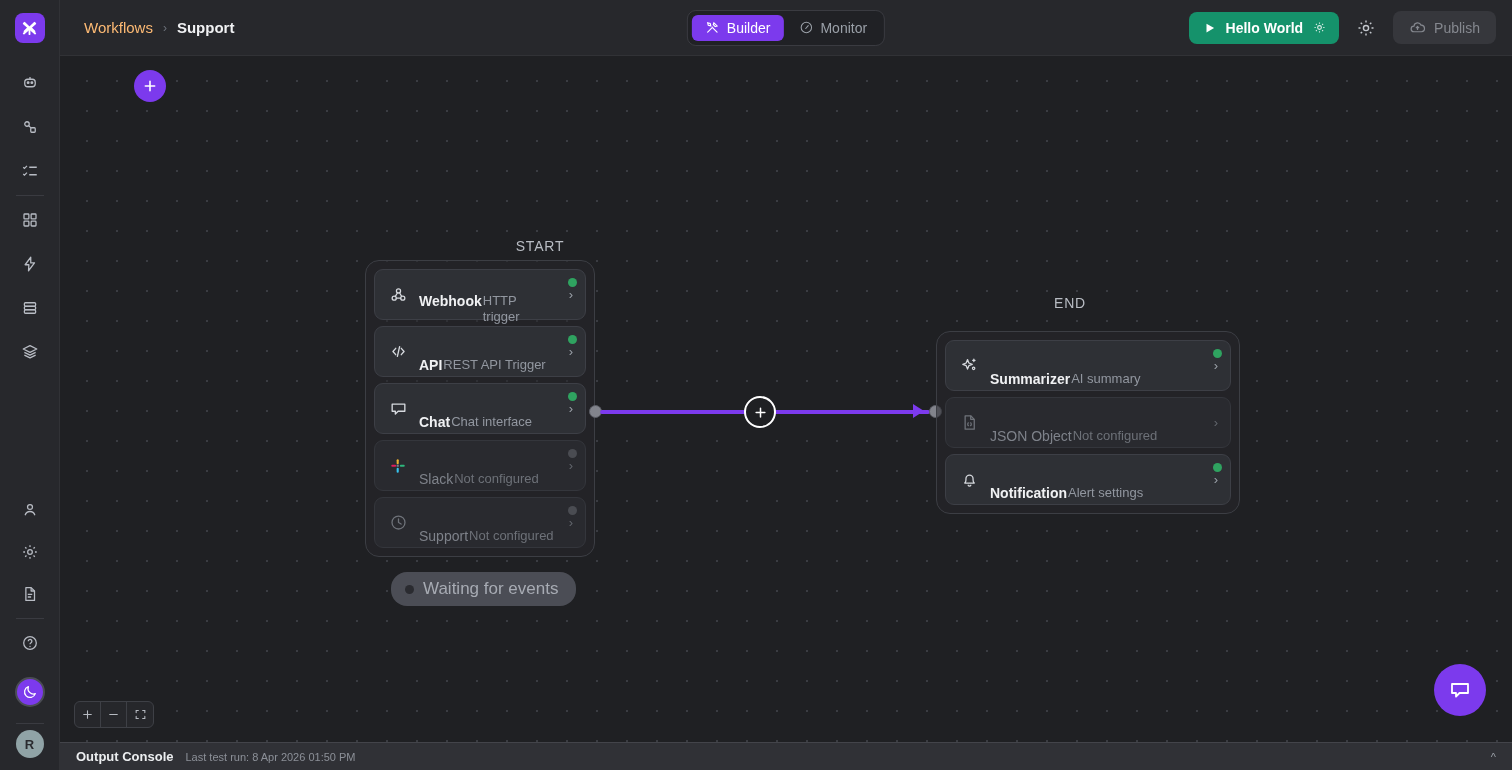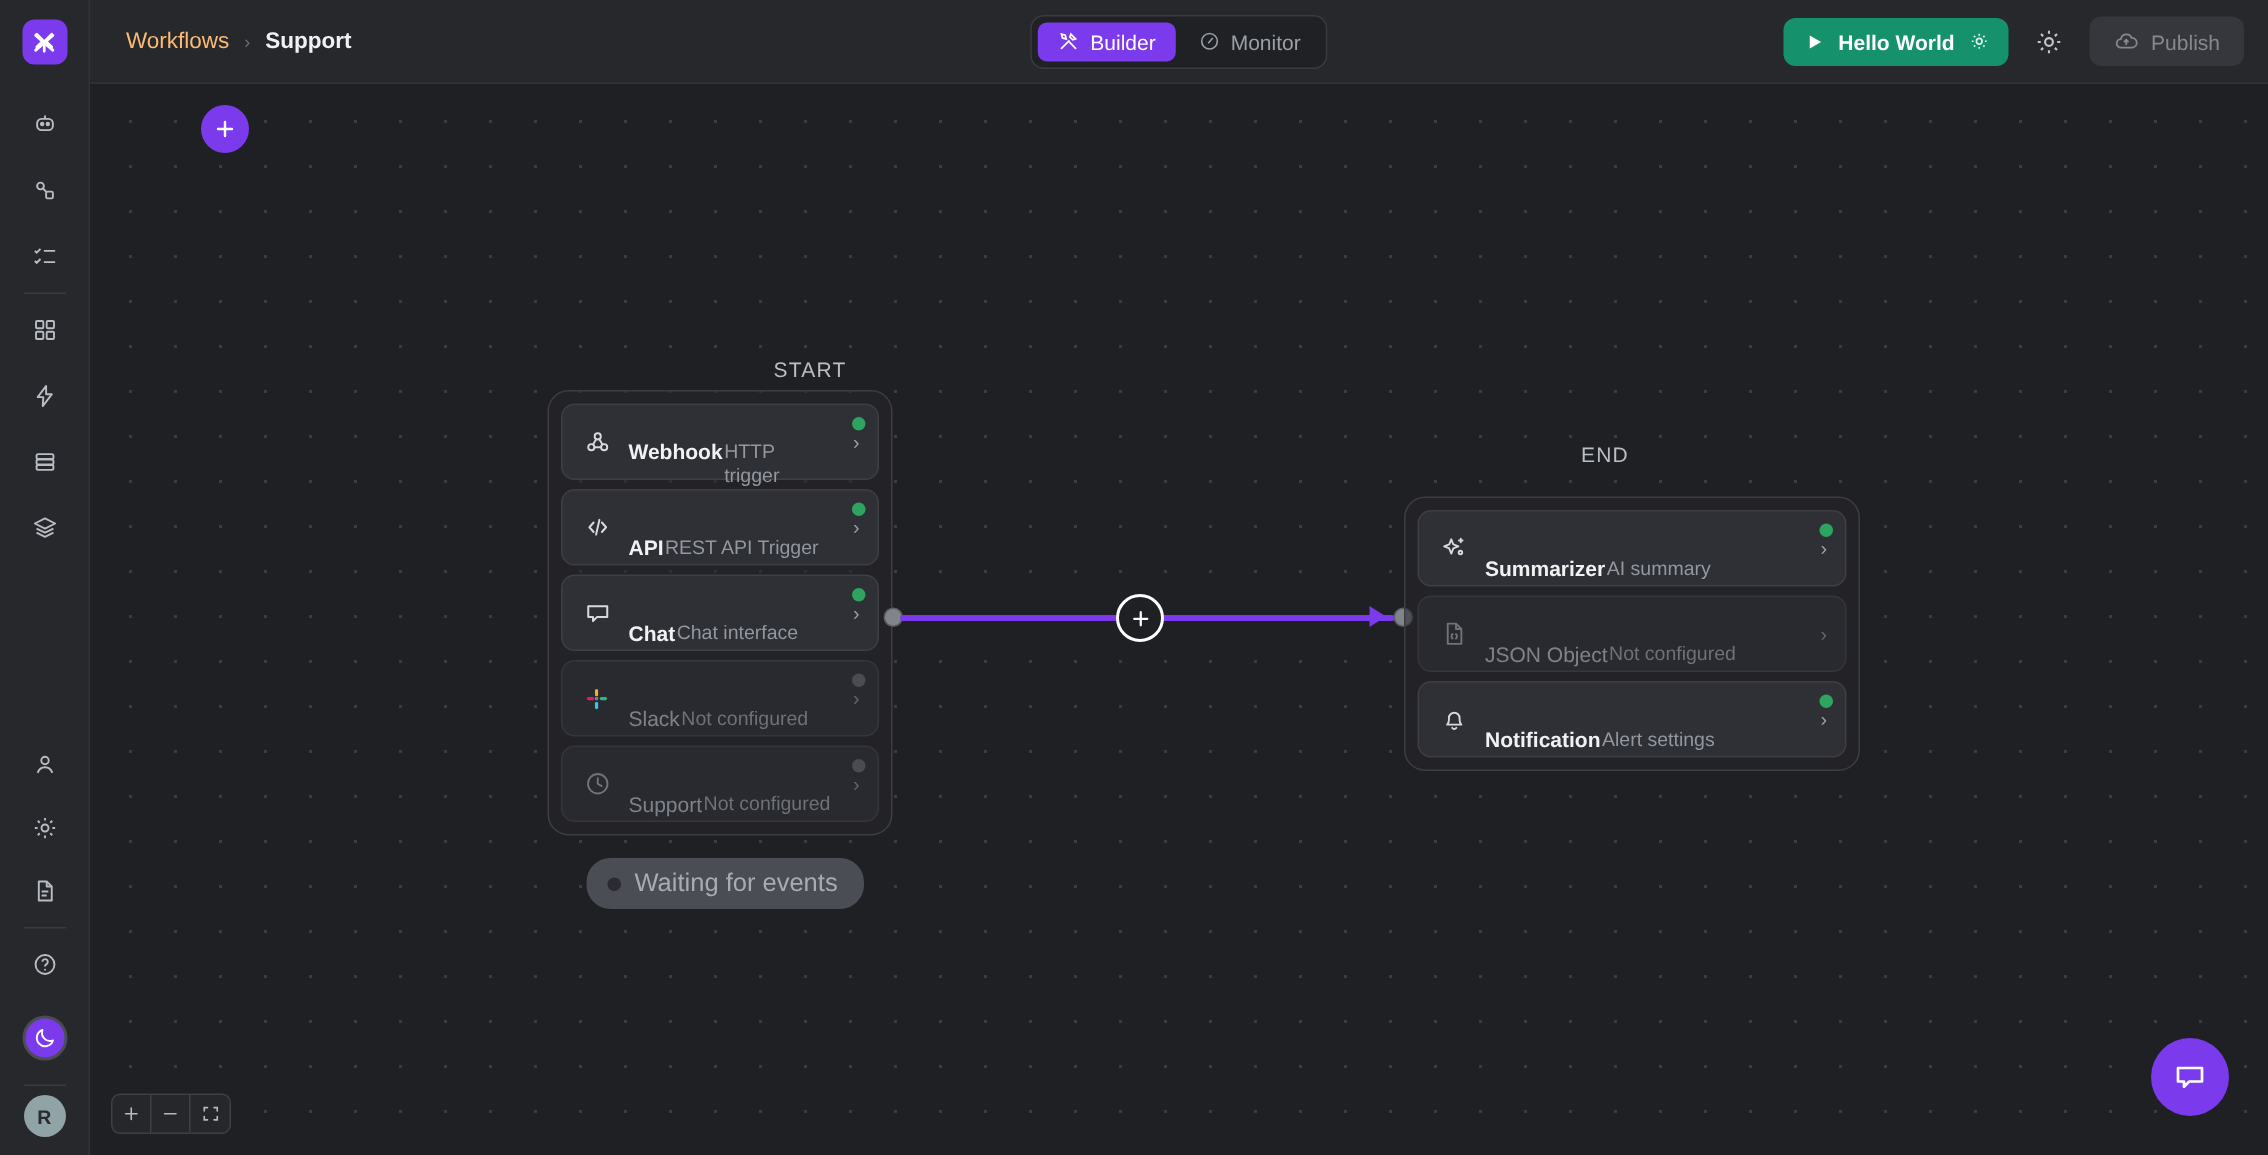--- a/index.html
+++ b/index.html
@@ -540,14 +540,19 @@
         </div>
       </div>
 
       <div class="fab">
         <svg width="24" height="24" viewBox="0 0 24 24" fill="none" stroke="#fff" stroke-width="1.8" stroke-linejoin="round">
           <path d="M4 6h16v9h-8.5L8 18.5V15H4z"></path>
         </svg>
       </div>
     </div>
 
+    <div class="console">
+      <span class="console-title">Output Console</span>
+      <span class="console-meta">Last test run: 8 Apr 2026 01:50 PM</span>
+      <span class="console-chev">^</span>
+    </div>
   </div>
 </div>
 
 </body></html>

